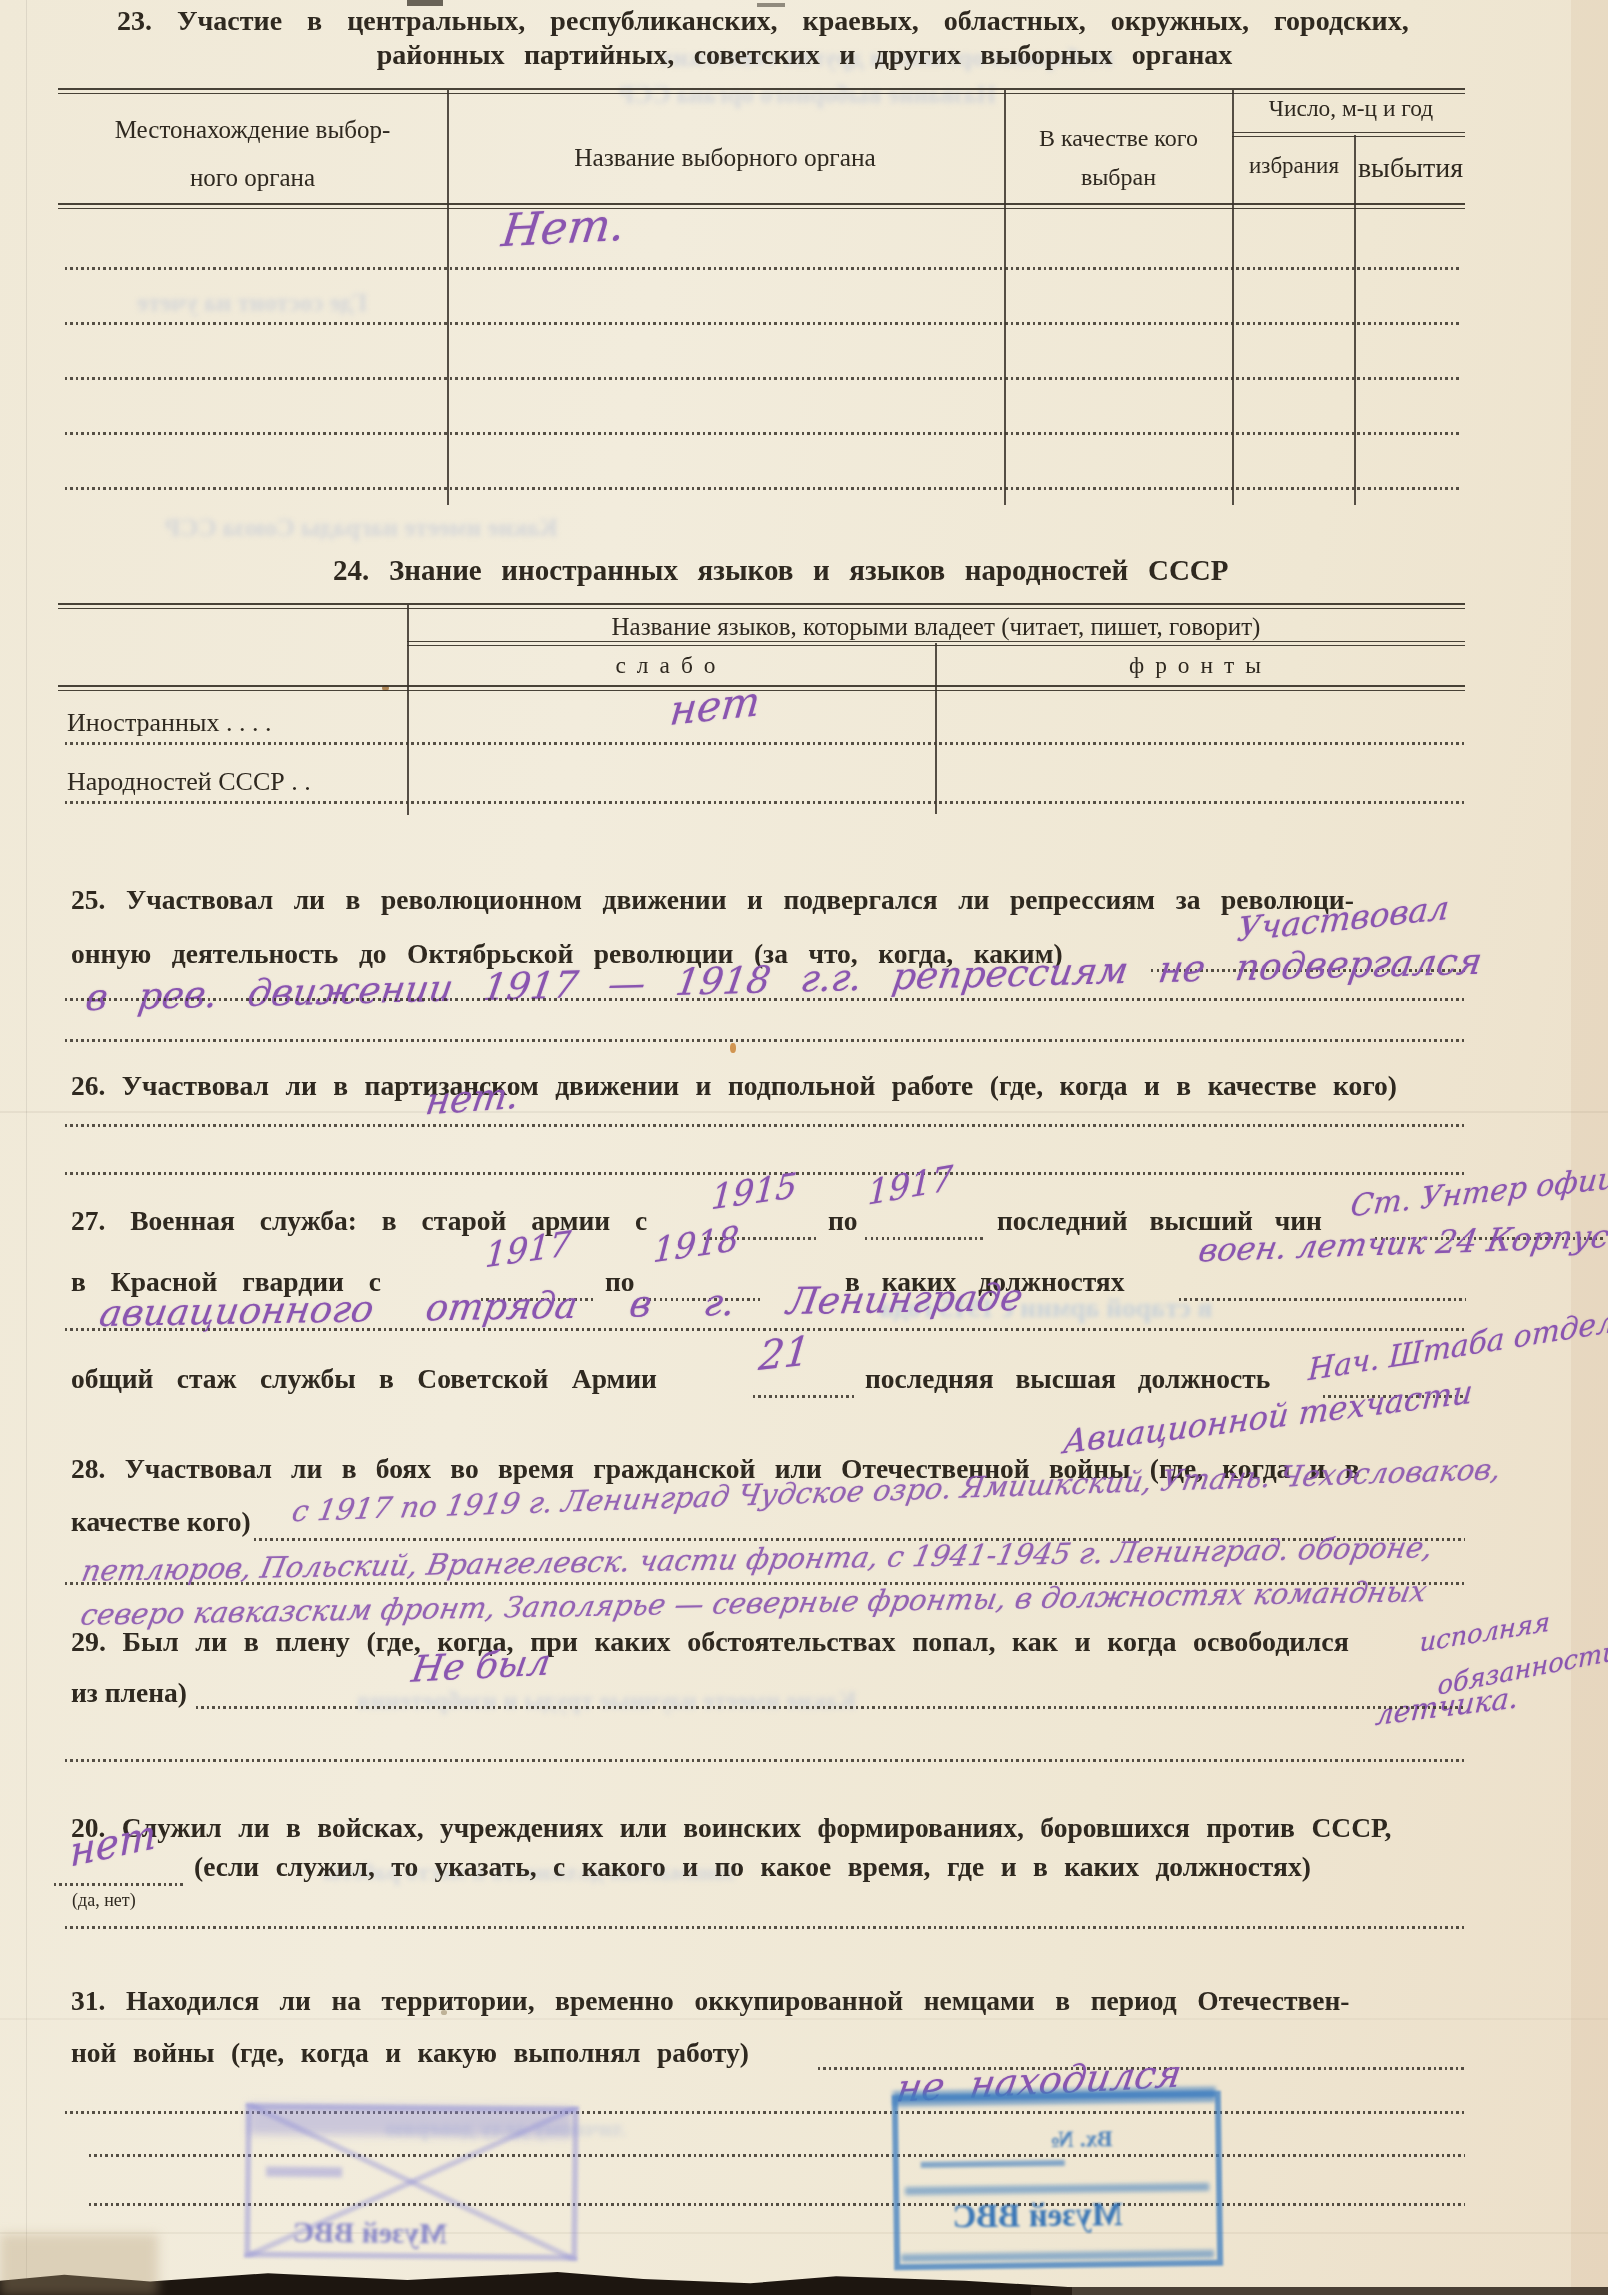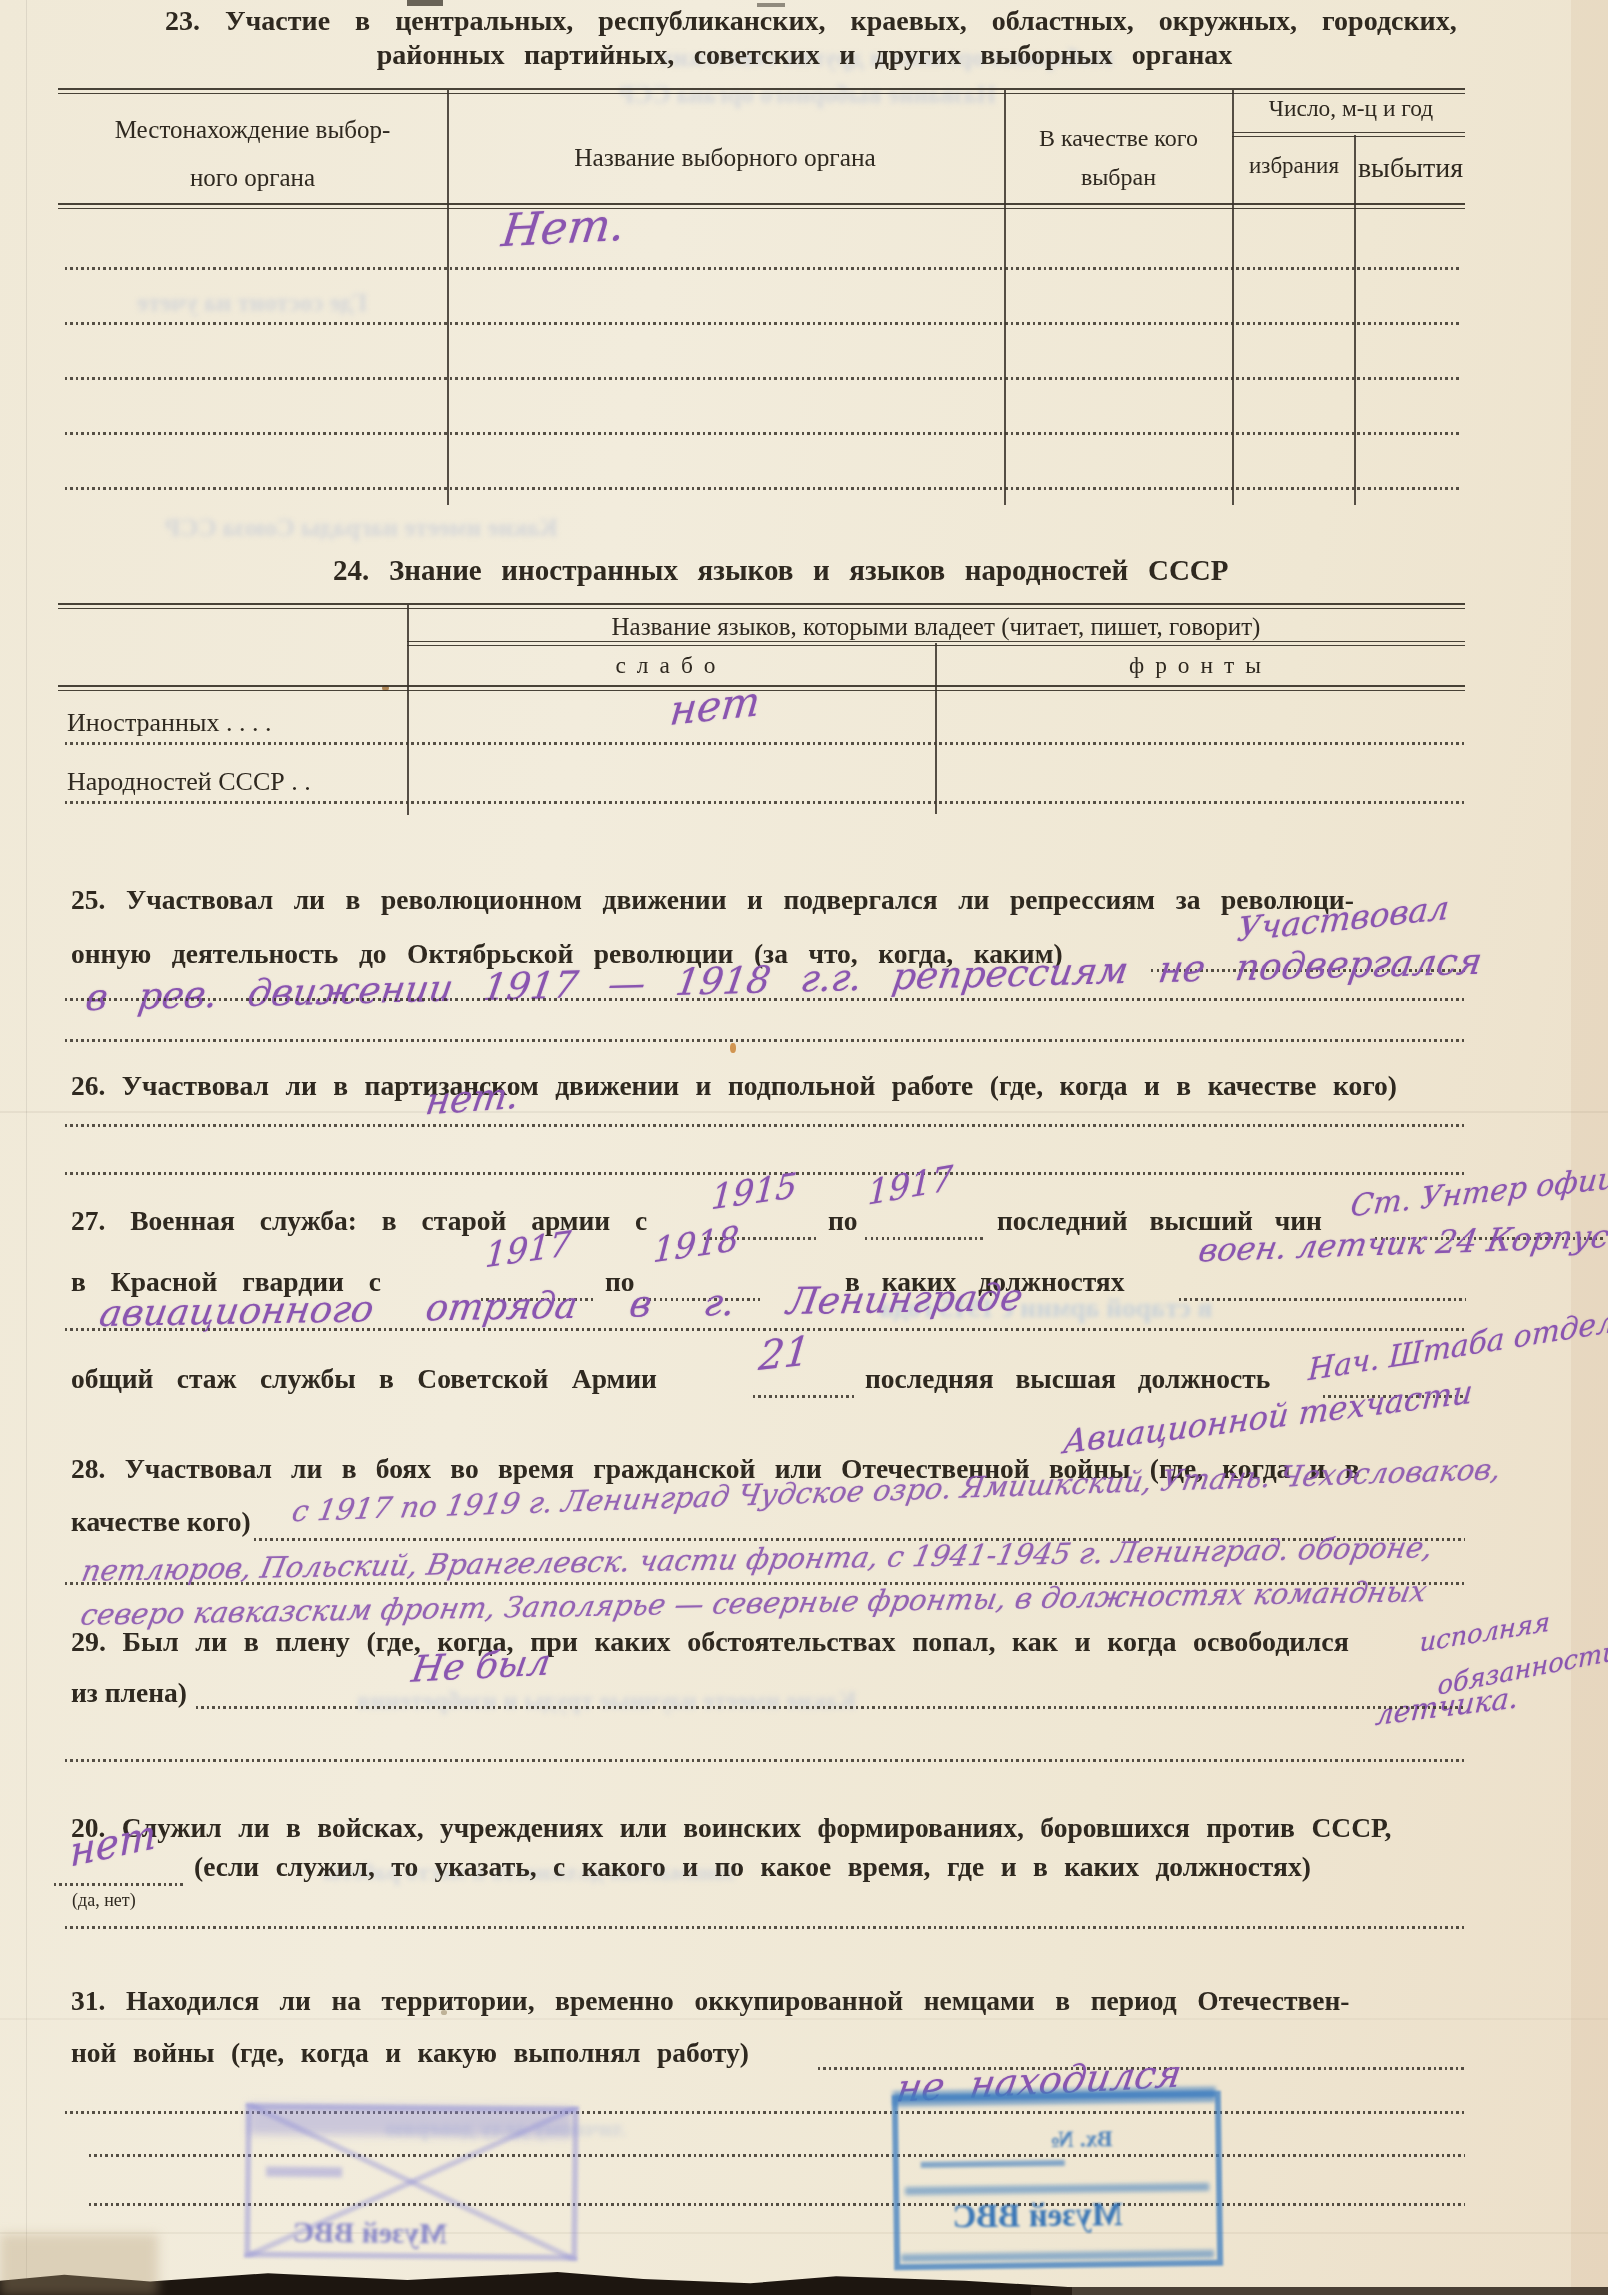--- a/index.html
+++ b/index.html
@@ -42,21 +42,21 @@
 
   <div class="ghost" style="left:660px;top:43px;font-size:26px;">выборных органах и других советских</div>
   <div class="ghost" style="left:619px;top:81px;font-size:25px;">Название выборного органа ССР</div>
   <div class="ghost" style="left:137px;top:289px;font-size:25px;">Где состоит на учете</div>
   <div class="ghost" style="left:165px;top:514px;font-size:25px;">Какие имеете награды Союза ССР</div>
   <div class="ghostb" style="left:880px;top:1292px;font-size:27.5px;">в старой армии с 1915 года</div>
   <div class="ghost" style="left:357px;top:1687px;font-size:25px;">Какие имеете научные труды и изобретения</div>
   <div class="ghost" style="left:323px;top:1859px;font-size:23.4px;">занимаемая должность и место работы</div>
   <div class="ghost" style="left:385px;top:2115px;font-size:23.4px;">личному делу доверяю</div>
 
-  <div class="t" style="left:117px;top:5.5px;font-size:28px;word-spacing:18px;margin-left:48px;">23. Участие в центральных, республиканских, краевых, областных, окружных, городских,</div>
+  <div class="t" style="left:117px;top:5.5px;font-size:28px;word-spacing:18px;">23. Участие в центральных, республиканских, краевых, областных, окружных, городских,</div>
   <div class="t ctr" style="left:289px;top:40px;width:1031px;font-size:28px;word-spacing:12.4px;text-align:center;">районных партийных, советских и других выборных органах</div>
 
   <div class="dbl" style="left:58px;top:88px;width:1407px;"></div>
   <div class="dbl" style="left:1232px;top:132px;width:233px;border-top-width:1.4px;"></div>
   <div class="dbl" style="left:58px;top:203px;width:1407px;"></div>
   <div class="vl" style="left:447px;top:90px;height:415px;"></div>
   <div class="vl" style="left:1004px;top:90px;height:415px;"></div>
   <div class="vl" style="left:1232px;top:90px;height:415px;"></div>
   <div class="vl" style="left:1354px;top:135px;height:370px;"></div>
 

